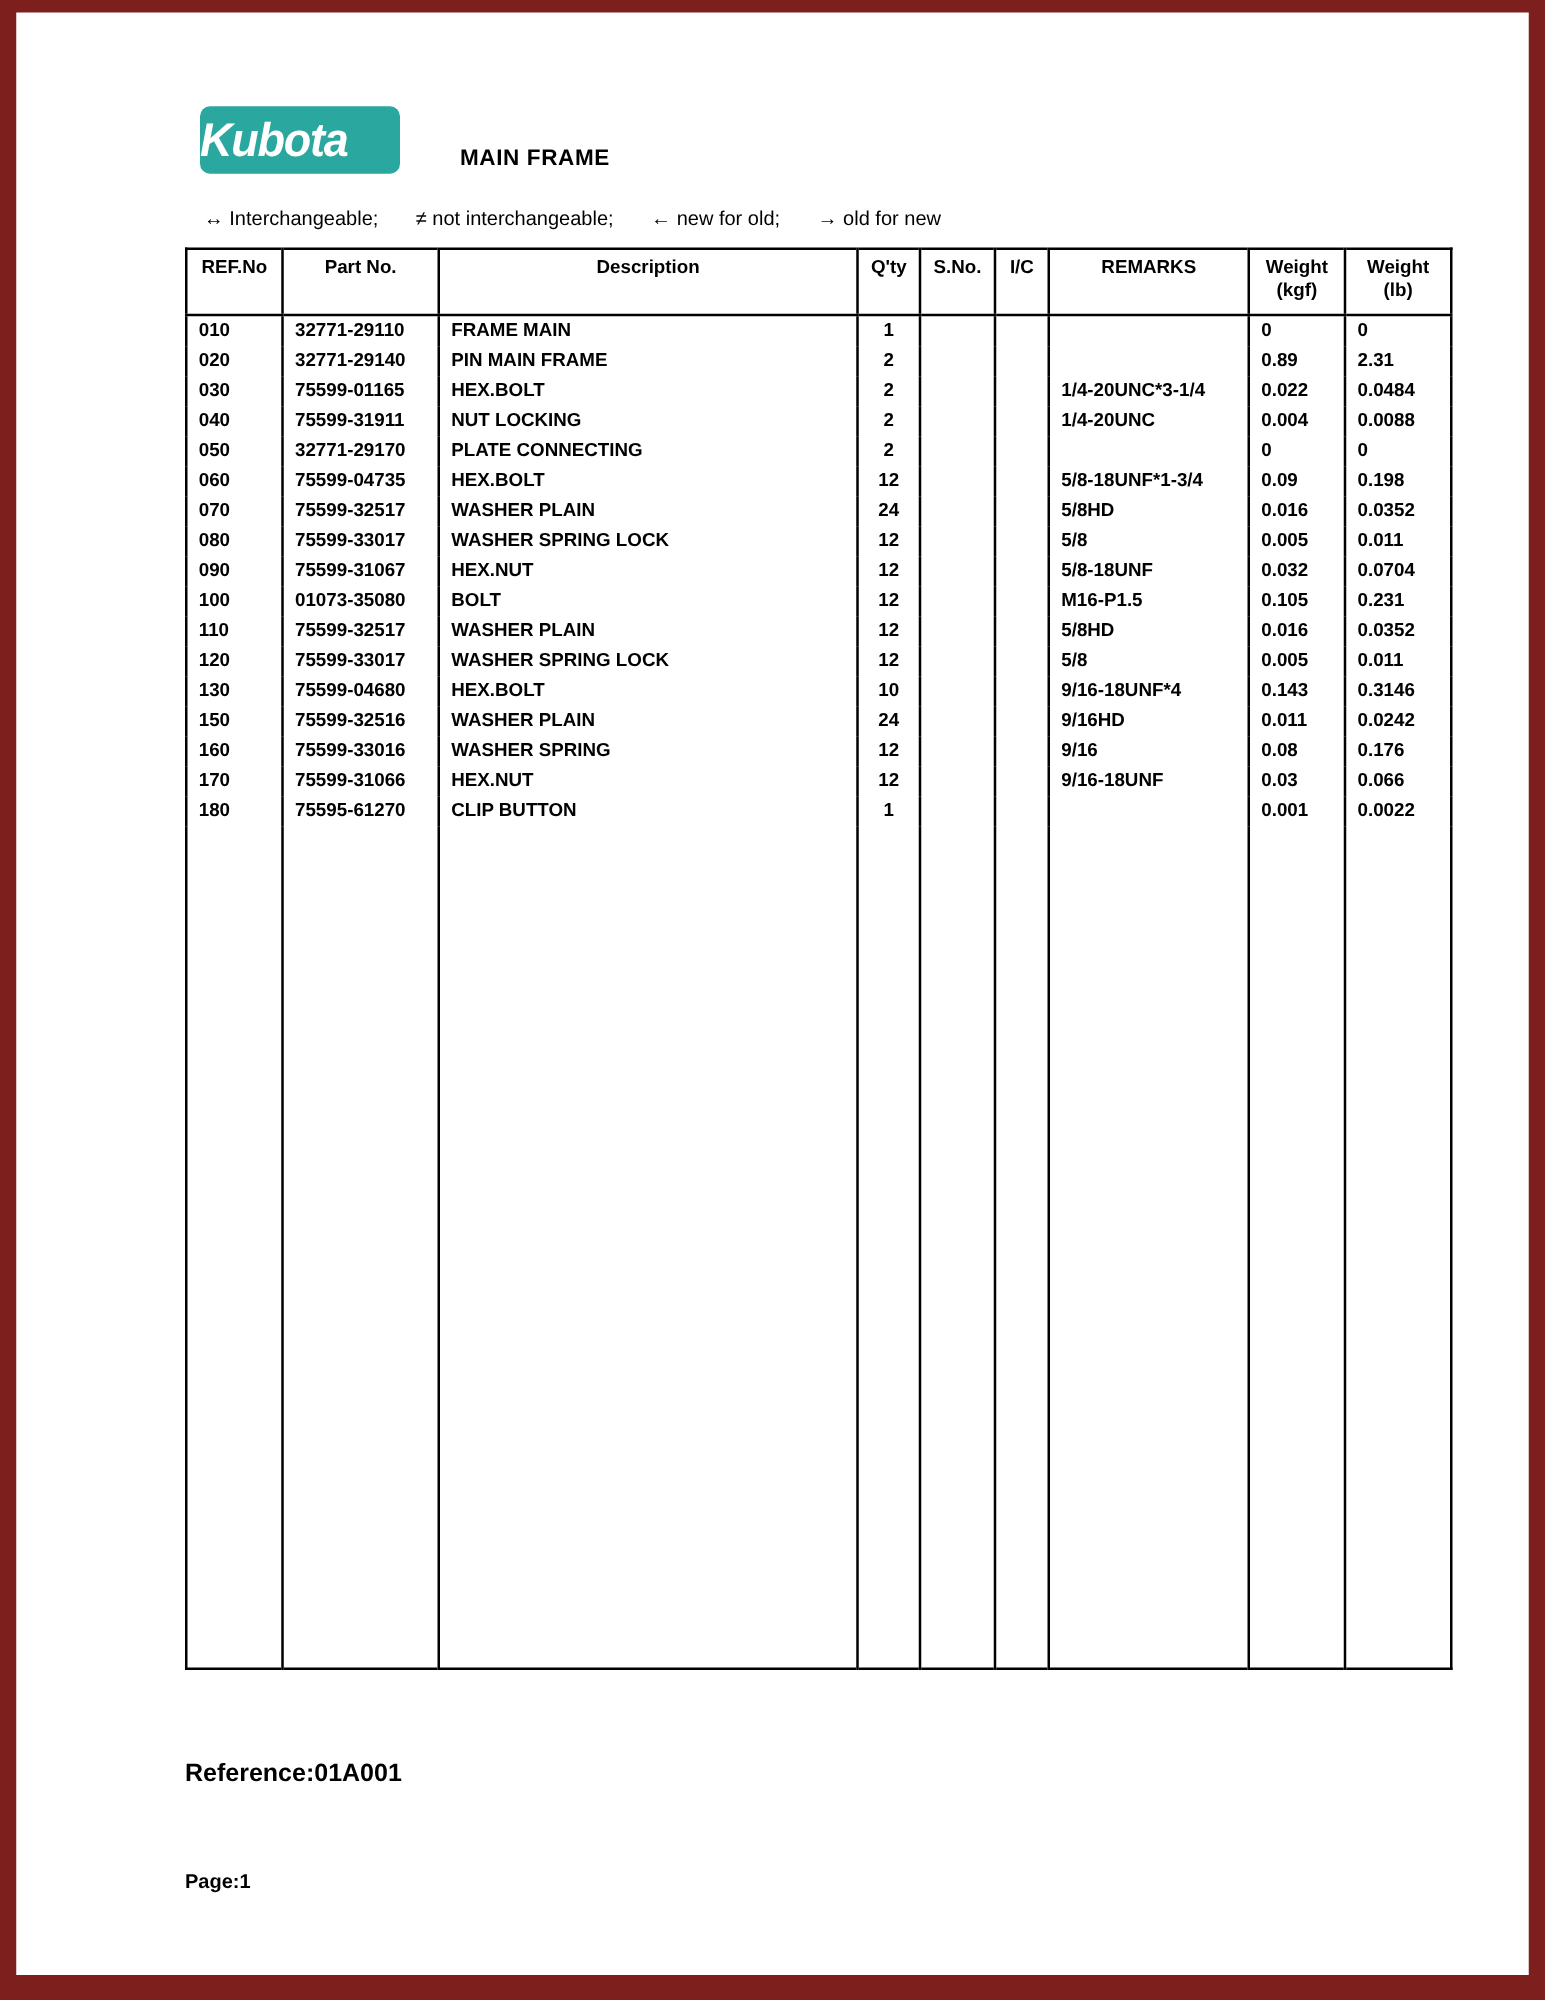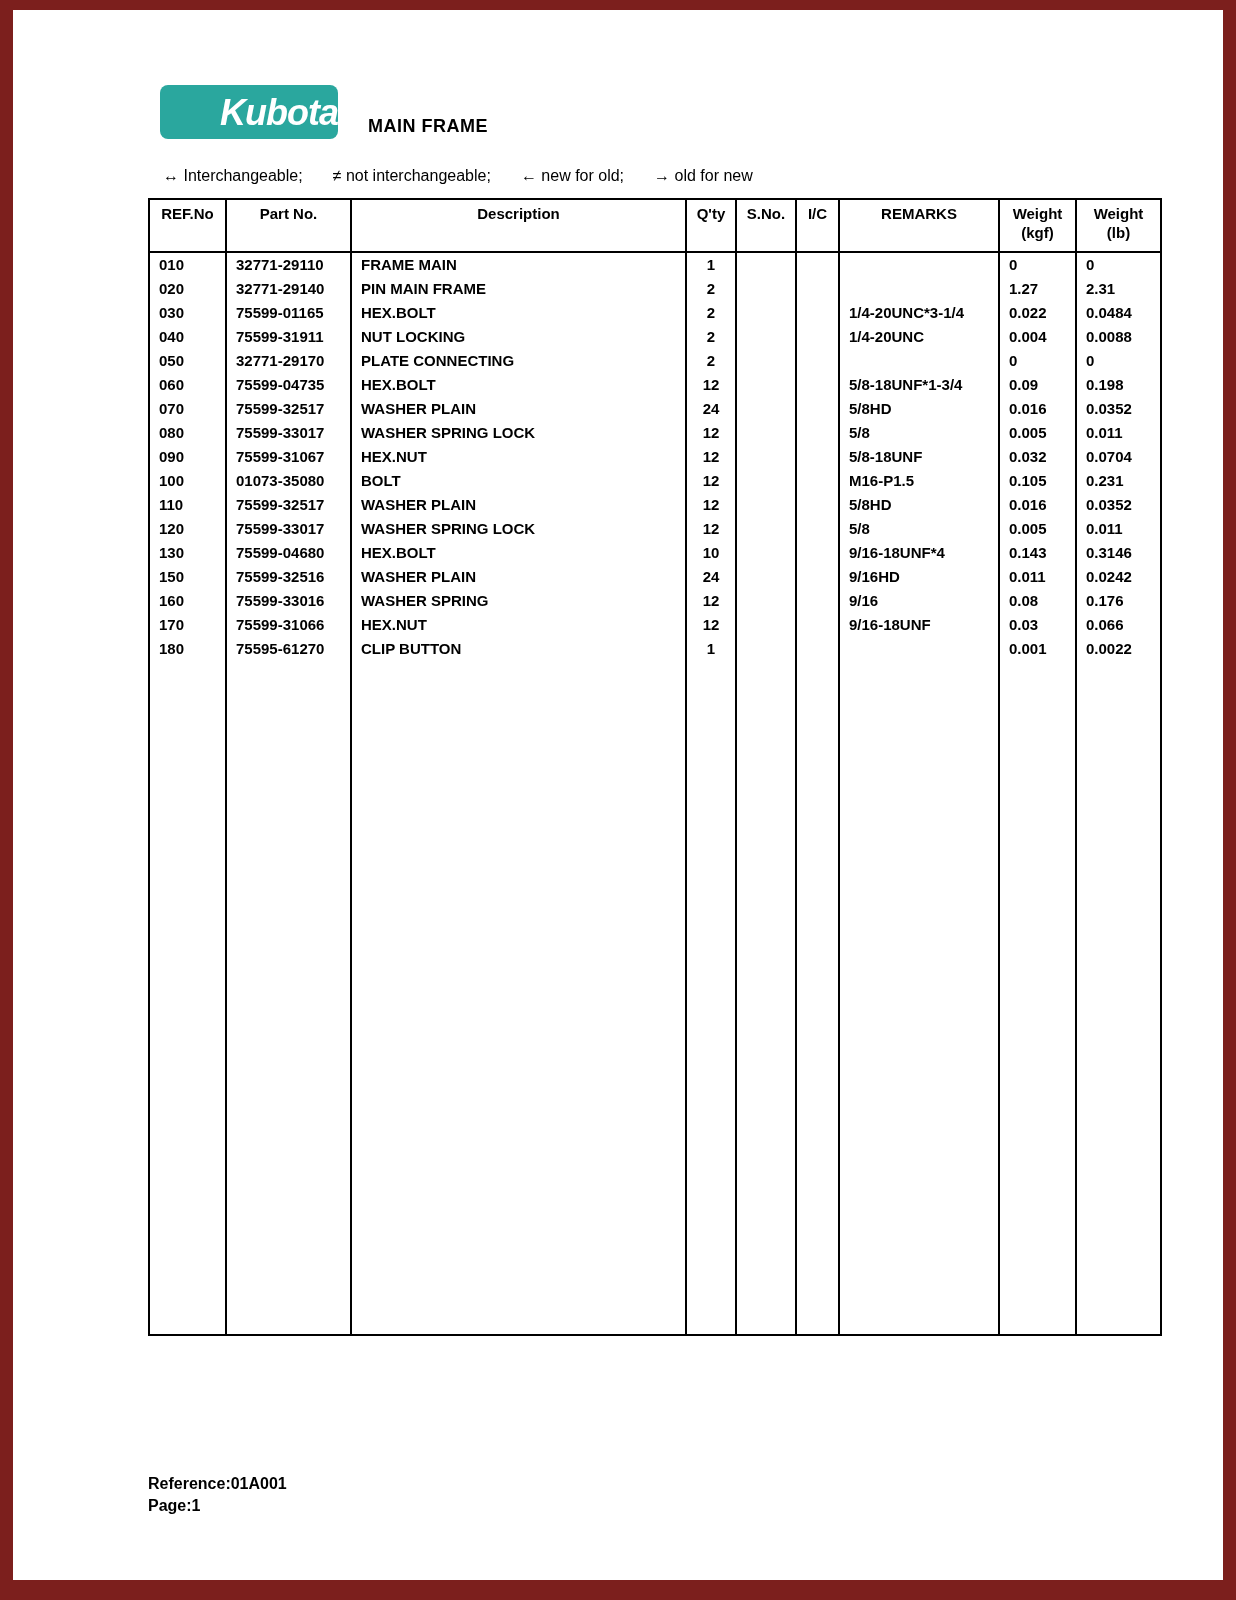--- a/index.html
+++ b/index.html
@@ -12,24 +12,24 @@
     border-style: solid;
     border-color: #7c1f1d;
     border-width: 10px 13px 20px 13px;
     font-family: "Liberation Sans", sans-serif;
     color: #000;
     overflow: hidden;
   }
   .logo {
     position: absolute;
     left: 147px; top: 75px;
-    width: 178px; height: 54px;
+    width: 160px; height: 54px;
     background: #2aa79e;
     border-radius: 8px;
-    display: flex; align-items: center; justify-content: flex-end;
+    display: flex; align-items: center; justify-content: flex-start;
   }
   .logo-text {
     color: #fff;
     font-weight: bold;
     font-style: italic;
     font-size: 36px;
     letter-spacing: -1px;
     transform: scaleY(1.05);
   }
   .title {
@@ -77,22 +77,22 @@
     height: 24px;
     line-height: 24px;
     vertical-align: top;
     padding: 0 0 0 9px;
     text-align: left;
   }
   table.parts tbody td.col-qty { text-align: center; padding-left: 0; }
   table.parts tbody tr.filler td { height: auto; }
   .footer-ref {
     position: absolute;
-    left: 135px; top: 1465px;
-    font-size: 16px;
+    left: 135px; top: 1398px;
+    font-size: 20px;
     font-weight: bold;
   }
   .footer-page {
     position: absolute;
     left: 135px; top: 1487px;
     width: 1012px;
     text-align: left;
     font-size: 16px;
     font-weight: bold;
   }
@@ -162,21 +162,21 @@
           <td class="col-wlb">0</td>
         </tr>
         <tr>
           <td class="col-ref">020</td>
           <td class="col-part">32771-29140</td>
           <td class="col-desc">PIN MAIN FRAME</td>
           <td class="col-qty">2</td>
           <td class="col-sno"></td>
           <td class="col-ic"></td>
           <td class="col-remarks"></td>
-          <td class="col-wkgf">1.27</td>
+          <td class="col-wkgf">0.89</td>
           <td class="col-wlb">2.31</td>
         </tr>
         <tr>
           <td class="col-ref">030</td>
           <td class="col-part">75599-01165</td>
           <td class="col-desc">HEX.BOLT</td>
           <td class="col-qty">2</td>
           <td class="col-sno"></td>
           <td class="col-ic"></td>
           <td class="col-remarks">1/4-20UNC*3-1/4</td>

